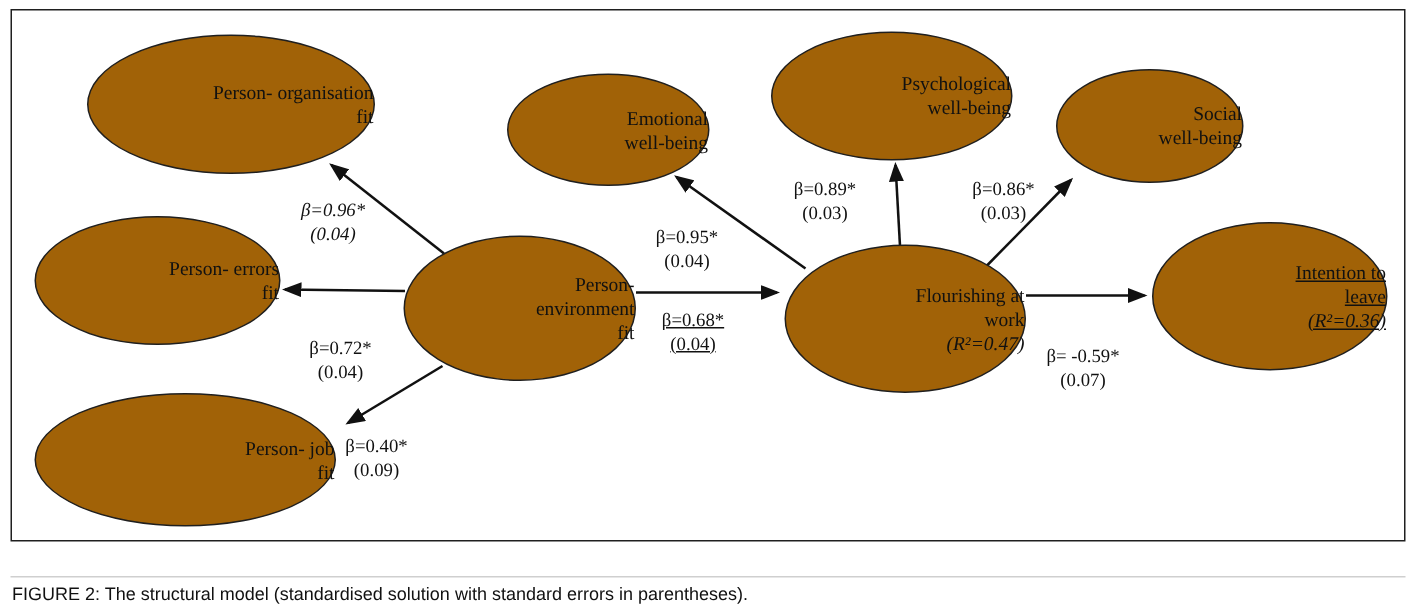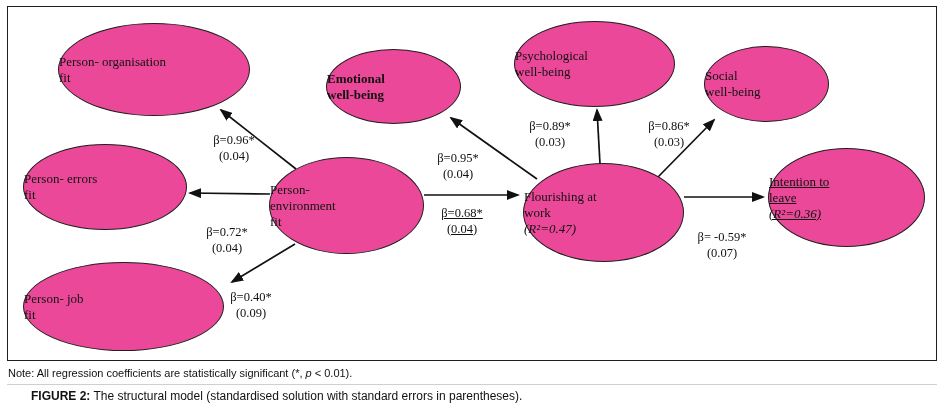--- a/index.html
+++ b/index.html
@@ -12,22 +12,22 @@
 
   .diagram-box {
     position:absolute; left:7px; top:6px; width:930px; height:355px;
     border:1.5px solid #1f1f1f; background:#fff;
   }
 
   .arrows { position:absolute; left:0; top:0; width:930px; height:355px; }
 
   .node {
     position:absolute; border:1.4px solid #1f1f1f; border-radius:50%;
-    background:#ec4899; display:flex; flex-direction:column;
-    align-items:flex-start; justify-content:center; text-align:center;
+    background:#a16207; display:flex; flex-direction:column;
+    align-items:flex-end; justify-content:center; text-align:center;
     font-size:13px; line-height:16px;
   }
   .node .rsq { font-style:italic; }
 
   .edge-label {
     position:absolute; transform:translateX(-50%);
     text-align:center; font-size:12.5px; line-height:15.5px;
     white-space:nowrap; background:transparent;
   }
 
@@ -39,21 +39,21 @@
 
   .caption-sep {
     position:absolute; left:7px; top:384px; width:930px;
     border-top:1px solid #cfcfcf; height:0;
   }
 
   .caption {
     position:absolute; left:8px; top:389px;
     font-family:"Liberation Sans", sans-serif; font-size:12px; color:#111;
   }
-  .caption .bold { font-weight:bold;margin-left:23px; }
+  .caption .bold { font-weight:normal; }
 </style>
 </head>
 <body>
 
 <div class="page">
 
   <div class="diagram-box">
 
     <svg class="arrows" viewBox="0 0 930 355">
       <defs>
@@ -85,21 +85,21 @@
       <div>Person- job</div>
       <div>fit</div>
     </div>
 
     <div class="node" style="left:261px; top:150px; width:155px; height:97px;">
       <div>Person-</div>
       <div>environment</div>
       <div>fit</div>
     </div>
 
-    <div class="node" style="left:318px; top:42px; width:135px; height:75px;font-weight:bold;">
+    <div class="node" style="left:330px; top:42px; width:135px; height:75px;">
       <div>Emotional</div>
       <div>well-being</div>
     </div>
 
     <div class="node" style="left:506px; top:14px; width:161px; height:86px;">
       <div>Psychological</div>
       <div>well-being</div>
     </div>
 
     <div class="node" style="left:696px; top:39px; width:125px; height:76px;">
@@ -112,21 +112,21 @@
       <div>work</div>
       <div class="rsq">(R²=0.47)</div>
     </div>
 
     <div class="node" style="left:760px; top:141px; width:157px; height:99px;text-decoration:underline;">
       <div>Intention to</div>
       <div>leave</div>
       <div class="rsq">(R²=0.36)</div>
     </div>
 
-    <div class="edge-label" style="left:226px; top:126px;">
+    <div class="edge-label" style="left:214px; top:126px;font-style:italic;">
       <div>β=0.96*</div>
       <div>(0.04)</div>
     </div>
 
     <div class="edge-label" style="left:219px; top:218px;">
       <div>β=0.72*</div>
       <div>(0.04)</div>
     </div>
 
     <div class="edge-label" style="left:243px; top:283px;">
@@ -154,19 +154,18 @@
       <div>(0.03)</div>
     </div>
 
     <div class="edge-label" style="left:714px; top:223px;">
       <div>β= -0.59*</div>
       <div>(0.07)</div>
     </div>
 
   </div>
 
-  <div class="note-line"><span>Note: All regression coefficients are statistically significant (*, </span><span class="it">p</span><span> &lt; 0.01).</span></div>
 
   <div class="caption-sep"></div>
 
   <div class="caption"><span class="bold">FIGURE 2:</span><span> The structural model (standardised solution with standard errors in parentheses).</span></div>
 
 </div>
 
 </body></html>

